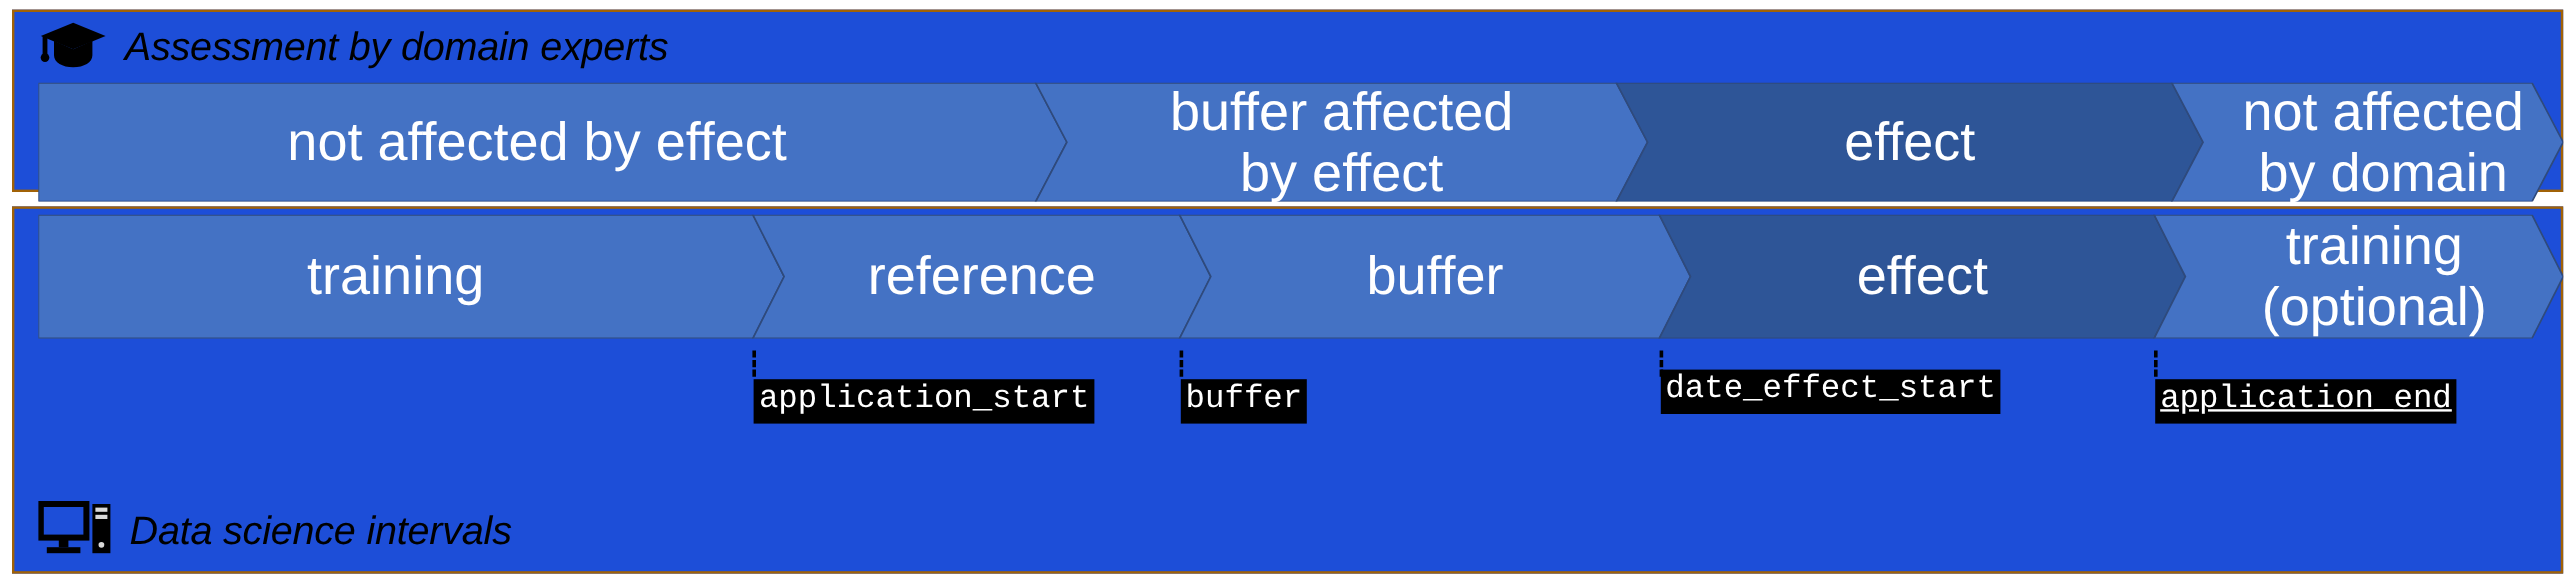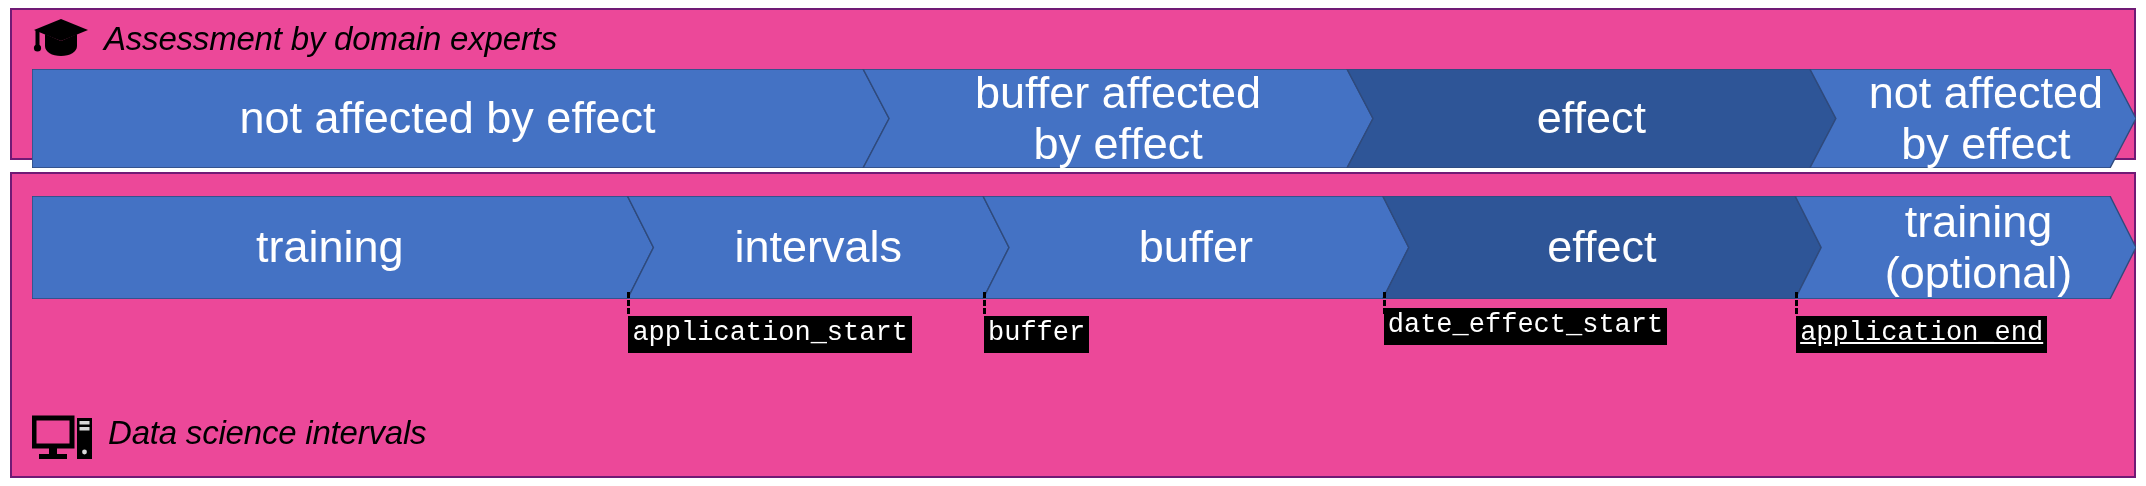--- a/index.html
+++ b/index.html
@@ -7,22 +7,22 @@
     width:2146px;height:486px;
     background:#ffffff;
     font-family:"Liberation Sans", sans-serif;
     overflow:hidden;
   }
   .stage{position:relative;width:2146px;height:486px;}
 
   
   .panel{
     position:absolute;
-    background:#ec4899;
-    border:2px solid #701a75;
+    background:#1d4ed8;
+    border:2px solid #a16207;
     box-sizing:border-box;
   }
   #panel-experts{left:10px;top:8px;width:2126px;height:152px;}
   #panel-ds{left:10px;top:172px;width:2126px;height:306px;}
 
   
   .panel-header{
     position:absolute;left:20px;top:6px;
     height:46px;
     display:flex;align-items:center;gap:14px;
@@ -32,36 +32,36 @@
     font-size:33px;
     color:#000000;
     white-space:nowrap;
     letter-spacing:-0.2px;
   }
 
   
   .panel-footer{
     position:absolute;left:20px;bottom:6px;
     height:56px;
-    display:flex;align-items:flex-start;gap:14px;
+    display:flex;align-items:center;gap:14px;
   }
   .panel-footer .caption{
     font-style:italic;
     font-size:33px;
     color:#000000;
     white-space:nowrap;
     letter-spacing:-0.2px;
   }
 
   .ico{display:block;flex:0 0 auto;}
 
   
   .band{position:absolute;}
   #band-experts{left:20px;top:59px;width:2104px;height:99px;}
-  #band-ds{left:20px;top:22px;width:2104px;height:89px;}
+  #band-ds{left:20px;top:5px;width:2104px;height:89px;}
 
   .band svg{display:block;}
 
   .seg-label{
     position:absolute;
     color:#ffffff;
     font-size:45px;
     line-height:1.12;
     text-align:center;
     display:flex;
@@ -112,36 +112,36 @@
           <path d="M0,0 L831.08,0 L857.08,49.5 L831.08,99 L0,99 Z" fill="#4472c4" stroke="#2f4a7c" stroke-width="1.4"></path>
           <path d="M831.08,0 L1315,0 L1341,49.5 L1315,99 L831.08,99 L857.08,49.5 Z" fill="#4472c4" stroke="#2f4a7c" stroke-width="1.4"></path>
           <path d="M1315,0 L1777.8799999999999,0 L1803.8799999999999,49.5 L1777.8799999999999,99 L1315,99 L1341,49.5 Z" fill="#2e5597" stroke="#2f4a7c" stroke-width="1.4"></path>
           <path d="M1777.8799999999999,0 L2078,0 L2104,49.5 L2078,99 L1777.8799999999999,99 L1803.8799999999999,49.5 Z" fill="#4472c4" stroke="#2f4a7c" stroke-width="1.4"></path>
         </svg>
         <div class="seg-label" style="left: 0px; top: 0px; width: 831.08px; height: 99px;">not affected by effect</div>
         <div class="seg-label" style="left: 857.08px; top: 0px; width: 457.92px; height: 99px;">buffer affected
 by effect</div>
         <div class="seg-label" style="left: 1341px; top: 0px; width: 436.88px; height: 99px;">effect</div>
         <div class="seg-label" style="left: 1803.88px; top: 0px; width: 300.12px; height: 99px;">not affected
-by effect</div>
+by domain</div>
       </div>
   </div>
 
   <div class="panel" id="panel-ds">
 
     <div class="band" id="band-ds">
         <svg width="2104" height="103" viewBox="0 0 2104 103">
           <path d="M0,0 L595.4319999999999,0 L621.4319999999999,51.5 L595.4319999999999,103 L0,103 Z" fill="#4472c4" stroke="#2f4a7c" stroke-width="1.4"></path>
           <path d="M595.4319999999999,0 L951.008,0 L977.008,51.5 L951.008,103 L595.4319999999999,103 L621.4319999999999,51.5 Z" fill="#4472c4" stroke="#2f4a7c" stroke-width="1.4"></path>
           <path d="M951.008,0 L1350.768,0 L1376.768,51.5 L1350.768,103 L951.008,103 L977.008,51.5 Z" fill="#4472c4" stroke="#2f4a7c" stroke-width="1.4"></path>
           <path d="M1350.768,0 L1763.152,0 L1789.152,51.5 L1763.152,103 L1350.768,103 L1376.768,51.5 Z" fill="#2e5597" stroke="#2f4a7c" stroke-width="1.4"></path>
           <path d="M1763.152,0 L2078,0 L2104,51.5 L2078,103 L1763.152,103 L1789.152,51.5 Z" fill="#4472c4" stroke="#2f4a7c" stroke-width="1.4"></path>
         </svg>
         <div class="seg-label" style="left: 0px; top: 0px; width: 595.432px; height: 103px;">training</div>
-        <div class="seg-label" style="left: 621.432px; top: 0px; width: 329.576px; height: 103px;">intervals</div>
+        <div class="seg-label" style="left: 621.432px; top: 0px; width: 329.576px; height: 103px;">reference</div>
         <div class="seg-label" style="left: 977.008px; top: 0px; width: 373.76px; height: 103px;">buffer</div>
         <div class="seg-label" style="left: 1376.77px; top: 0px; width: 386.384px; height: 103px;">effect</div>
         <div class="seg-label" style="left: 1789.15px; top: 0px; width: 314.848px; height: 103px;">training
 (optional)</div>
       </div>
 
     <div id="marker-layer">
         <div class="tick" style="left: 615.432px; top: 118px;"></div>
         <div class="code-label" style="left: 616.432px; top: 142px;">application_start</div>
         <div class="tick" style="left: 971.008px; top: 118px;"></div>

